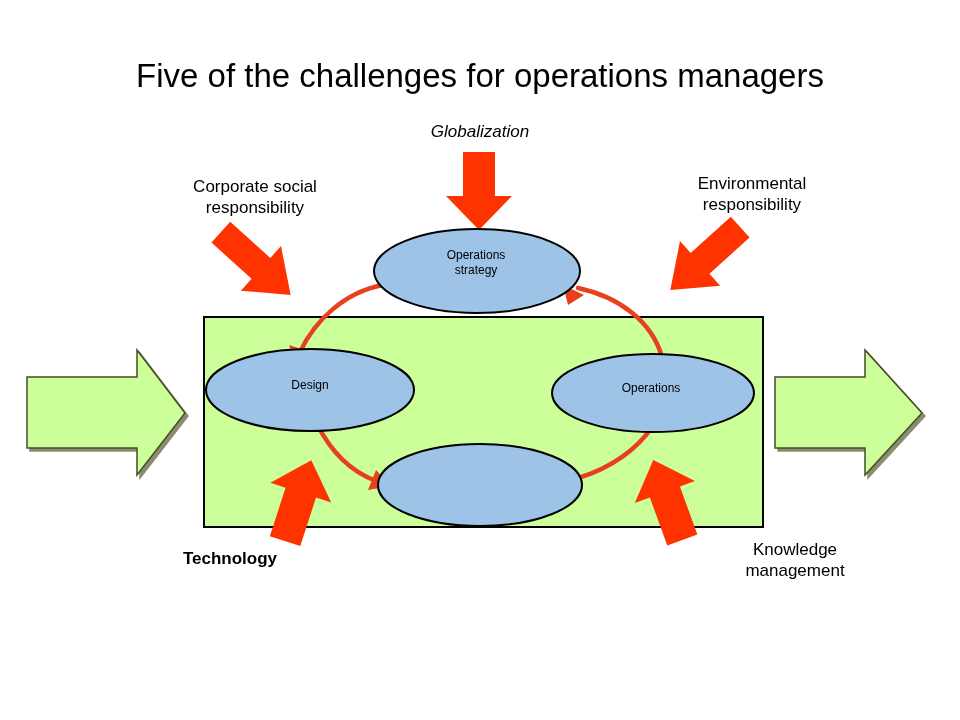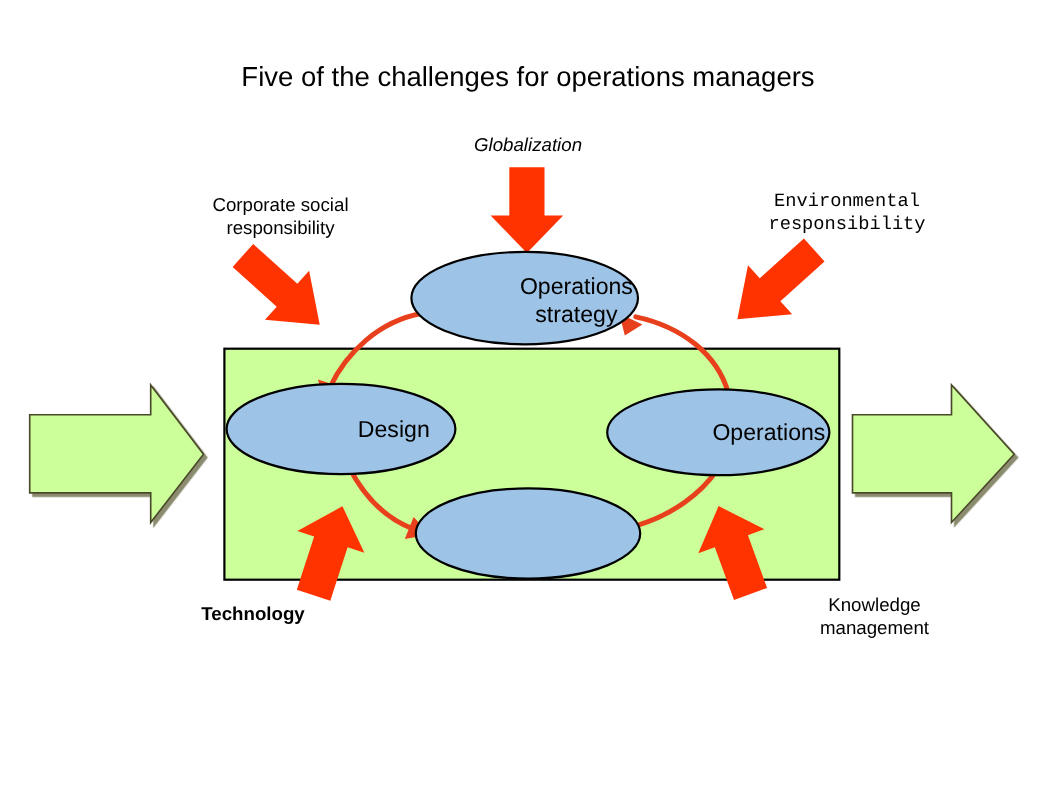--- a/index.html
+++ b/index.html
@@ -26,38 +26,37 @@
     position: absolute;
     color: #000000;
     text-align: center;
     line-height: 1.25;
     white-space: pre-line;
   }
   #page-title {
     left: 0;
     top: 55px;
     width: 960px;
-    font-size: 25px;
+    font-size: 33px;
     text-align: center;
   }
   .node-label {
-    font-size: 21px;
-    margin-left: 48px;
+    font-size: 12px;
   }
   .challenge-label {
     font-size: 17px;
   }
   #label-operations-strategy { left: 376px; top: 248px; width: 200px; }
   #label-design            { left: 210px; top: 378px; width: 200px; }
   #label-improvement       { left: 551px; top: 381px; width: 200px; }
   #label-planning-control  { left: 377px; top: 462px; width: 200px; }
 
   #label-globalization     { left: 315px; top: 121px; width: 330px; font-style: italic; }
   #label-corporate-social  { left: 140px; top: 176px; width: 230px; }
-  #label-environmental     { left: 655px; top: 173px; width: 230px; font-family: Liberation Mono, monospace; }
+  #label-environmental     { left: 637px; top: 173px; width: 230px; }
   #label-technology        { left: 125px; top: 548px; width: 210px; font-weight: bold; }
   #label-knowledge         { left: 680px; top: 539px; width: 230px; }
 </style>
 </head>
 <body>
 
 <div id="stage">
 
   <svg id="diagram-svg" viewBox="0 0 960 720">
     <defs>

